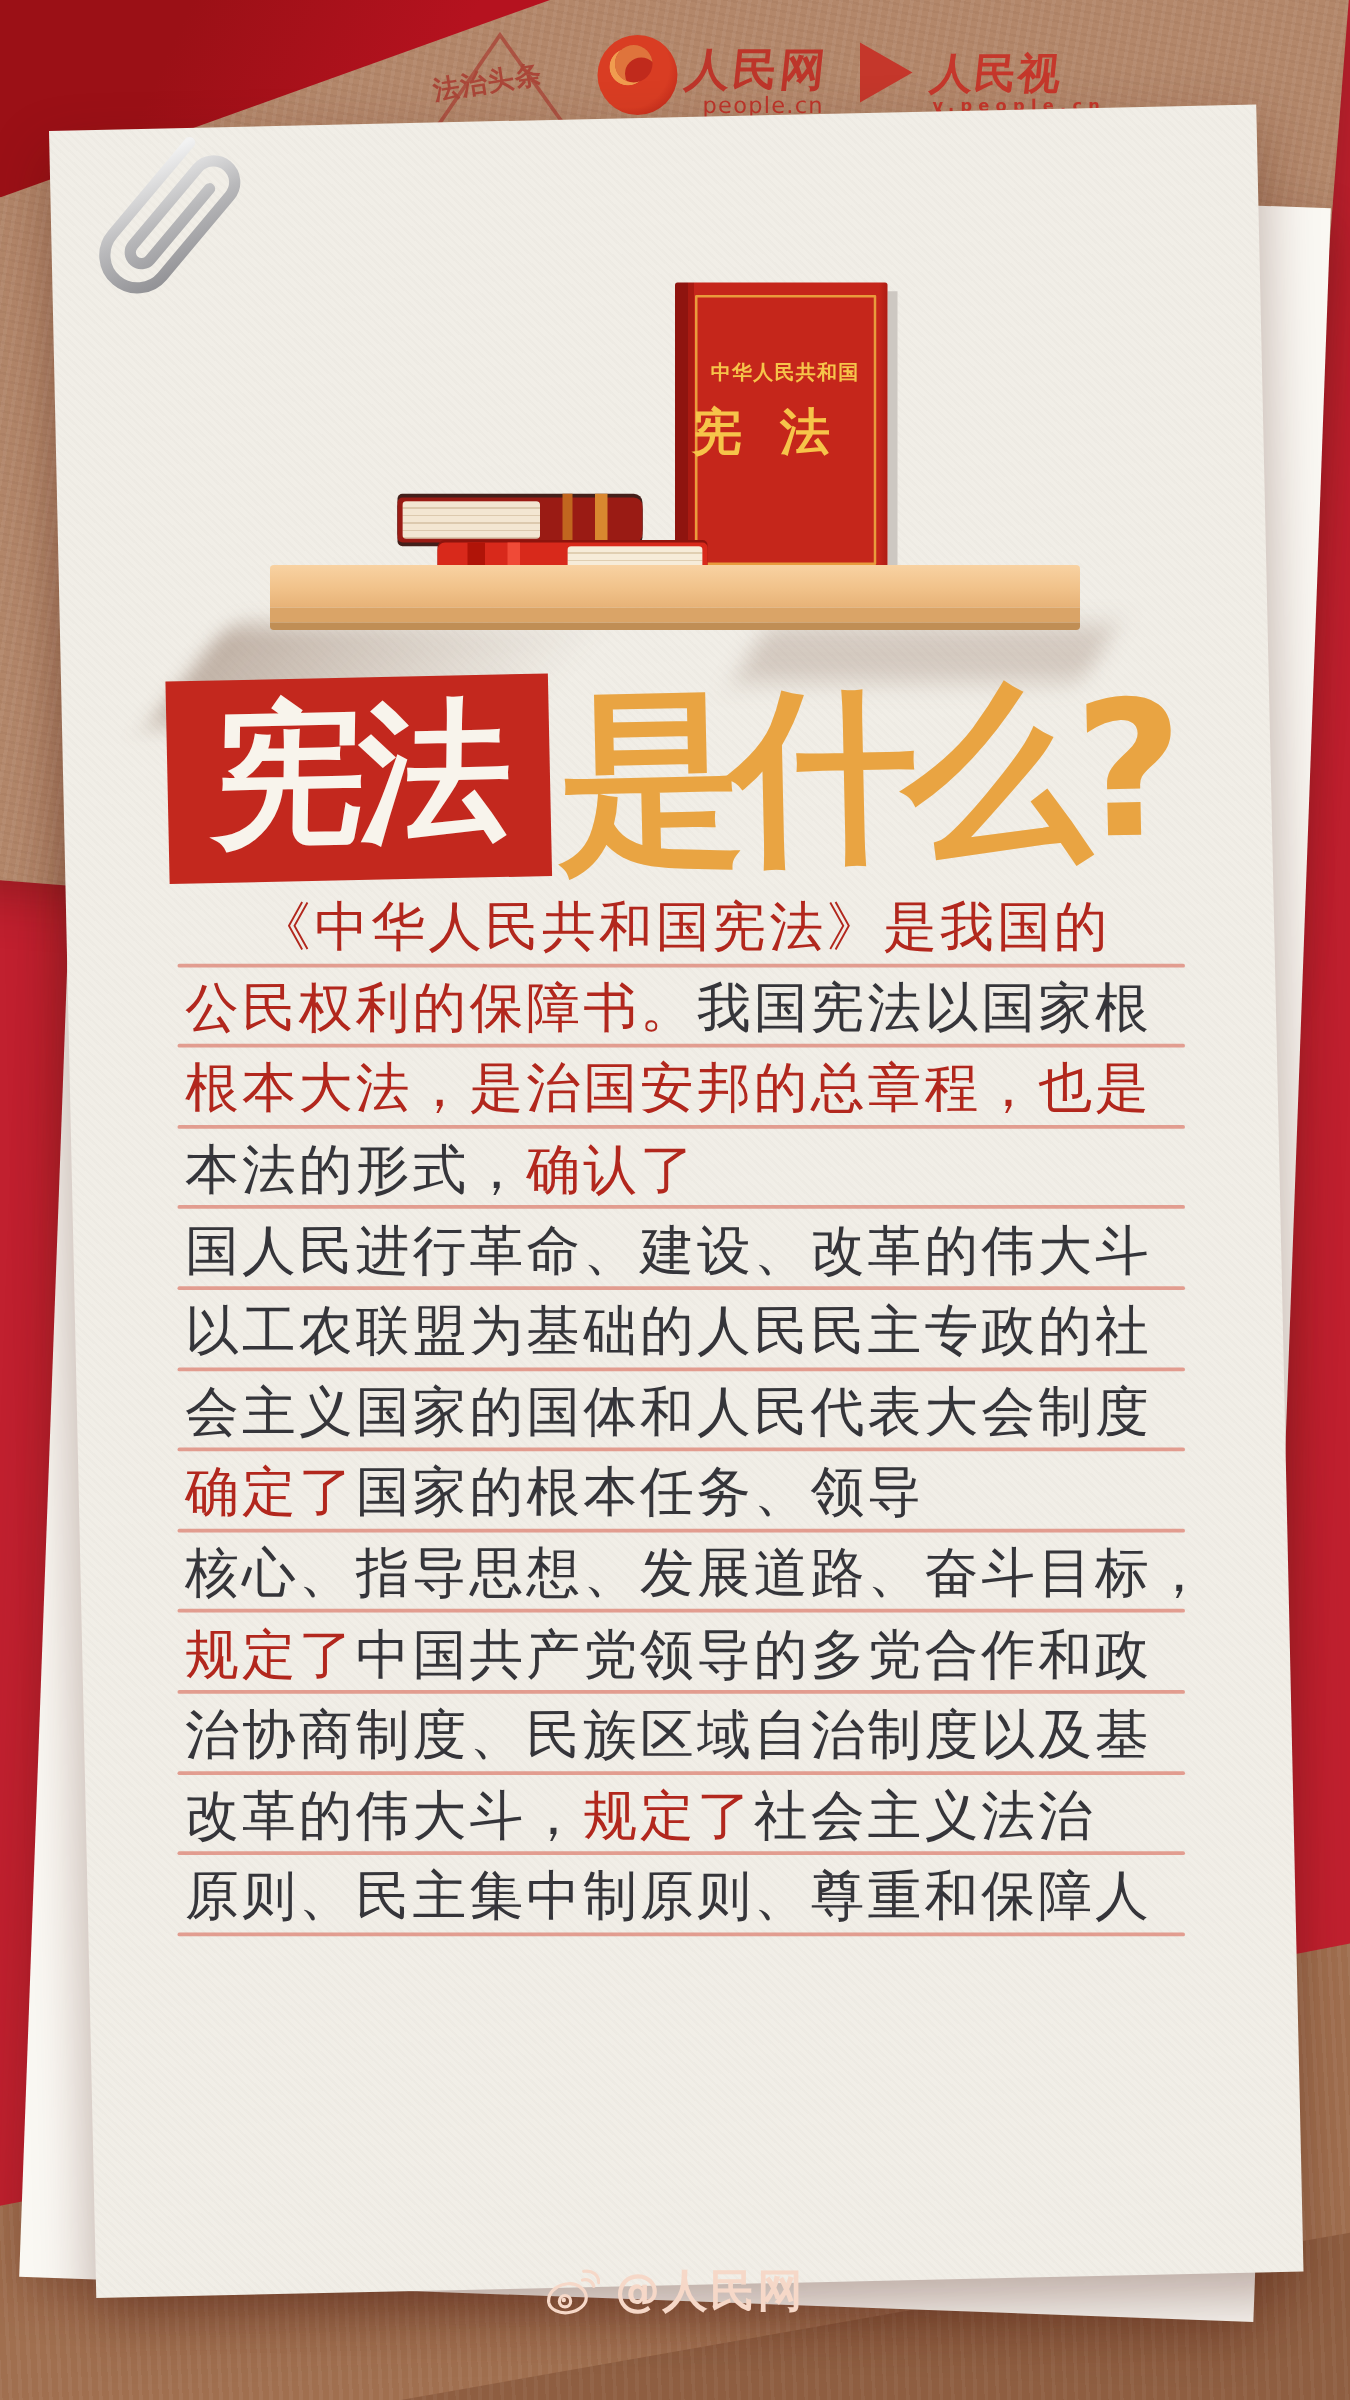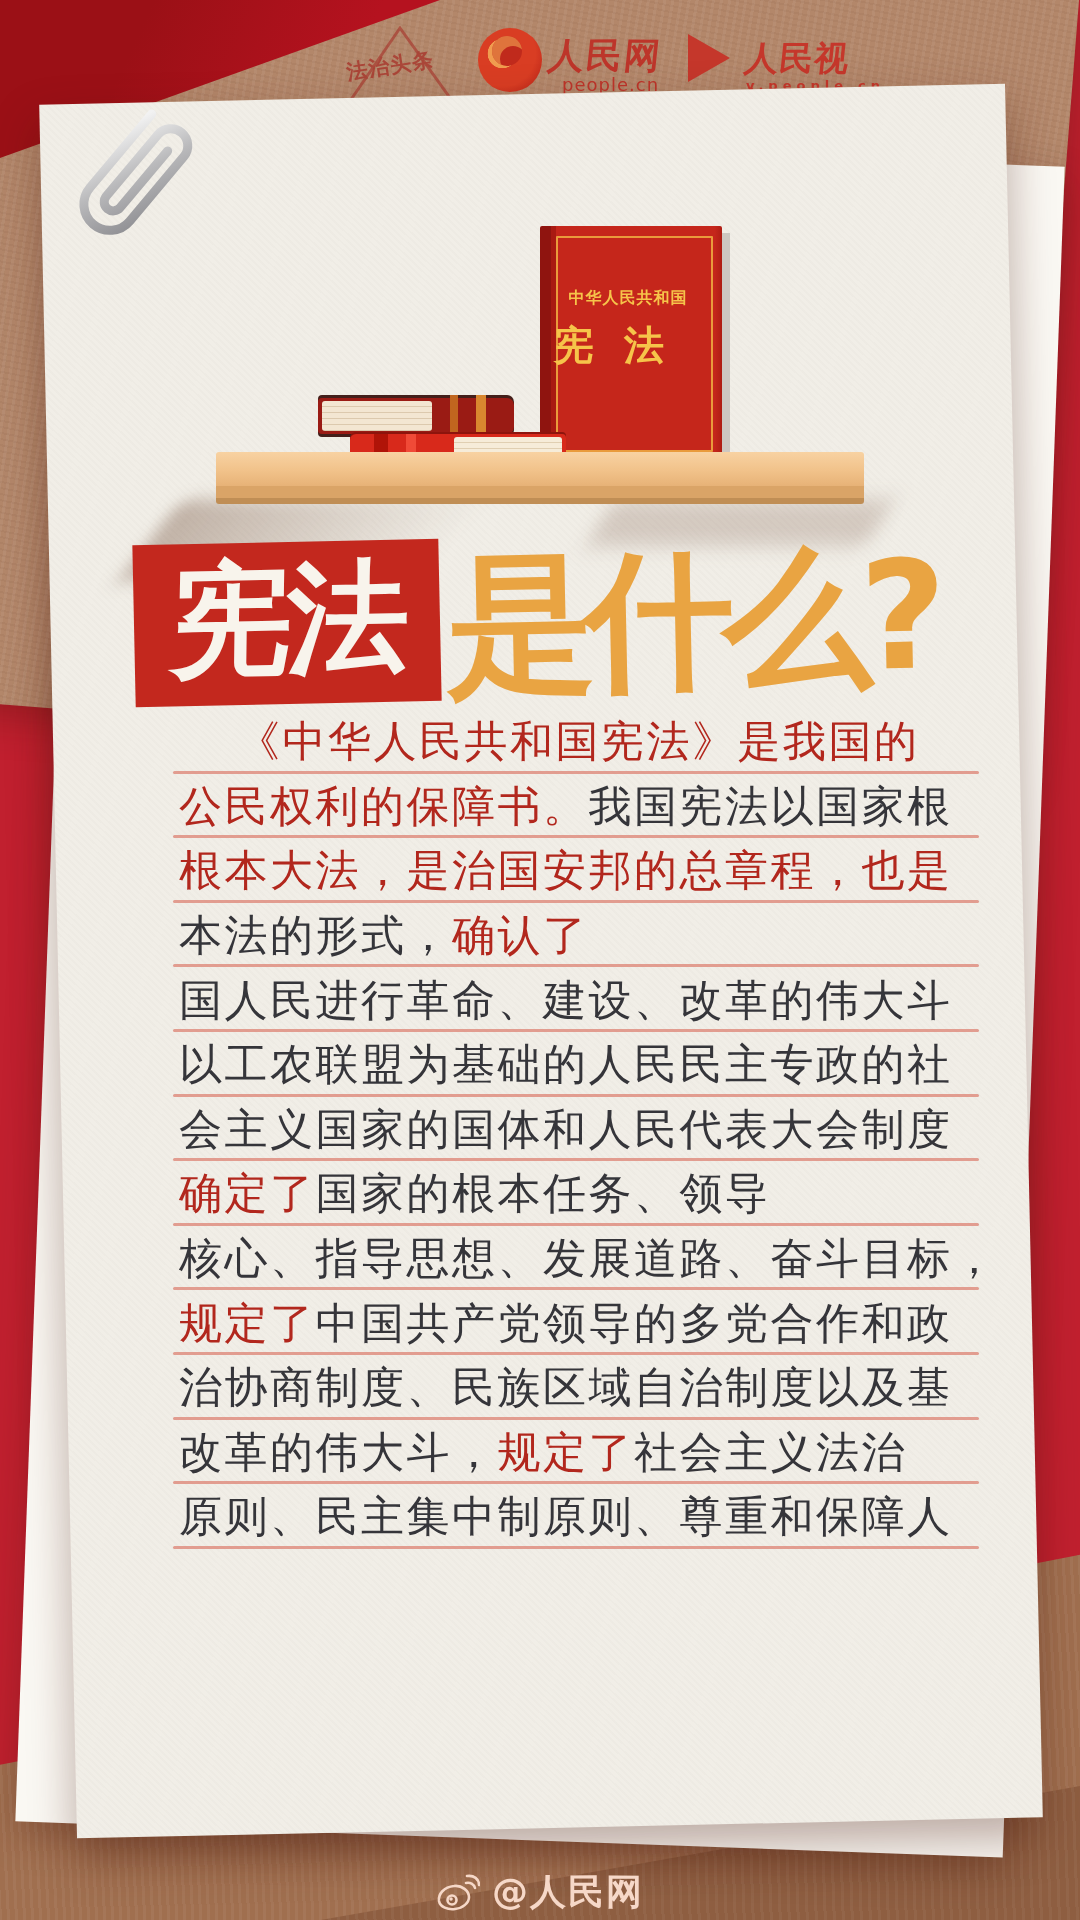--- a/index.html
+++ b/index.html
@@ -56,21 +56,21 @@
   
   .shelf-shadow{position:absolute;left:150px;top:500px;width:430px;height:80px;background:linear-gradient(100deg, rgba(110,75,55,.38), rgba(110,75,55,0) 70%);transform:skewX(-38deg);filter:blur(9px);}
   .shelf-shadow2{position:absolute;left:600px;top:500px;width:280px;height:46px;background:rgba(110,75,55,.22);transform:skewX(-30deg);filter:blur(10px);}
   .shelf{position:absolute;left:216px;top:452px;width:648px;height:52px;border-radius:3px;overflow:hidden;}
   .shelf .face{position:absolute;left:0;top:0;width:100%;height:34px;background:linear-gradient(180deg,#f8d2a2 0%,#f1c28a 55%,#e7b277 100%);}
   .shelf .lip{position:absolute;left:0;top:34px;width:100%;height:12px;background:#daa467;}
   .shelf .under{position:absolute;left:0;top:46px;width:100%;height:6px;background:#c08e55;}
 
   .book-stand{position:absolute;left:540px;top:226px;width:170px;height:236px;
     background:linear-gradient(90deg,#8f140f 0 6%,#a91a12 6% 9%,#c5261b 9% 96%,#ae1d14 100%);
-    box-shadow:10px 5px 0 -2px #cdc8c2;border-radius:2px;padding-left:12px;}
+    box-shadow:10px 5px 0 -2px #cdc8c2;border-radius:2px;}
   .book-stand .gold-frame{position:absolute;left:16px;top:10px;right:9px;bottom:10px;border:2px solid rgba(238,176,66,.85);border-radius:1px;}
   .book-stand .pub{position:absolute;left:14px;top:62px;width:148px;text-align:center;font-size:16px;font-weight:bold;color:#f6c44a;letter-spacing:1px;}
   .book-stand .bt{position:absolute;left:14px;top:92px;width:148px;text-align:left;font-size:40px;font-weight:900;color:#f6c44a;letter-spacing:8px;}
 
   .book-flat1{position:absolute;left:318px;top:398px;width:196px;height:36px;background:#9a1b14;border-radius:4px 7px 7px 4px;
     box-shadow:0 -3px 0 #431f1a, 0 3px 0 #431f1a;}
   .book-flat1 .band1{position:absolute;right:28px;top:-3px;width:10px;height:42px;background:#d9872f;}
   .book-flat1 .band2{position:absolute;right:56px;top:-3px;width:8px;height:42px;background:#c1661f;}
   .book-flat1 .pages{position:absolute;left:4px;top:3px;width:110px;height:30px;background:#f3e6d2;border-radius:3px;
     background-image:repeating-linear-gradient(180deg,#f3e6d2 0 5px,#dcc9ae 5px 6px);}
@@ -84,30 +84,30 @@
   .headline{position:absolute;left:0;top:0;}
   .hl-redblock{position:absolute;left:134px;top:542px;width:306px;height:162px;background:#c3281e;transform:rotate(-1.2deg);
     display:flex;align-items:center;justify-content:center;}
   .hl-redblock span{font-size:122px;font-weight:900;color:#f8f4ec;letter-spacing:-6px;transform:translateY(-2px) skewX(-2deg);}
   .hl-orange{position:absolute;left:446px;top:528px;width:520px;height:190px;display:flex;align-items:center;
     font-size:150px;font-weight:900;color:#e9a442;letter-spacing:-12px;transform:rotate(-1.2deg);white-space:nowrap;}
 
   
   .body-text{position:absolute;left:148px;top:710px;width:800px;}
   .text-line{position:relative;height:64.6px;font-size:43px;letter-spacing:2.5px;white-space:nowrap;color:#35353a;
-    display:flex;align-items:center;margin-left:31px;}
+    display:flex;align-items:center;}
   .text-line.indent{padding-left:58px;}
   .text-line .red{color:#b2271d;}
   .text-line .ink{color:#35353a;}
   .u{position:absolute;left:-6px;bottom:1px;height:3px;background:rgba(220,130,115,.75);border-radius:2px;}
   .u.full{width:806px;}
   .u.short{width:276px;}
 
   
-  .footer{position:absolute;left:0;top:1868px;width:1080px;display:flex;align-items:center;justify-content:center;gap:12px;color:#f6d8c8;}
+  .footer{position:absolute;left:0;top:1809px;width:1080px;display:flex;align-items:center;justify-content:center;gap:12px;color:#f6d8c8;}
   .footer .credit{font-size:36px;font-weight:bold;letter-spacing:2px;}
   .weibo{width:44px;height:38px;}
 </style>
 </head>
 <body>
 
 <div class="stage">
 
   <div class="bg-red"></div>
   <div class="kraft kraft-top"></div>

